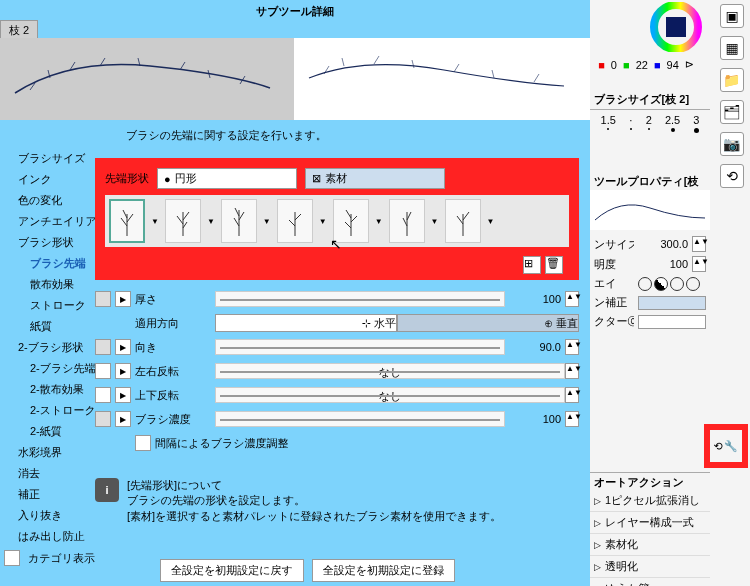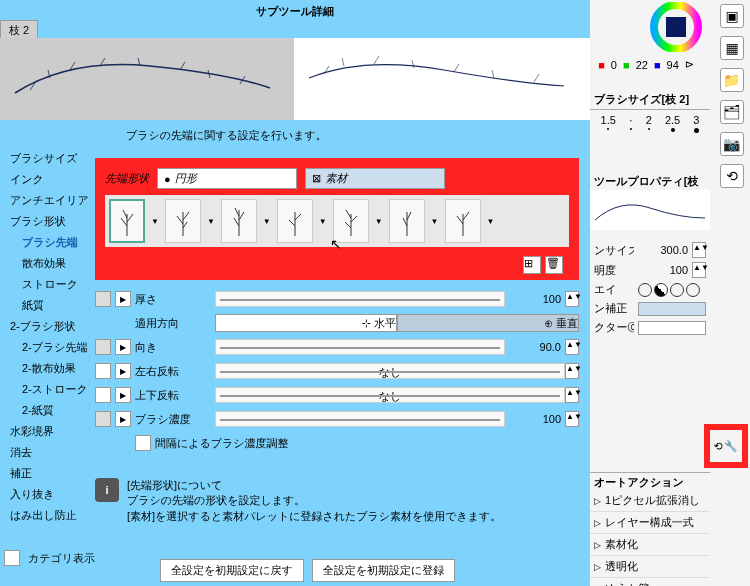--- a/index.html
+++ b/index.html
@@ -7,27 +7,27 @@
 .main { position: absolute; left: 0; top: 0; width: 590px; height: 586px; background: #7dd3fc; }
 .title { text-align: center; font-weight: bold; padding: 4px 0; }
 .close-x { position: absolute; left: 6px; top: 16px; font-size: 14px; }
 .tab { position: absolute; left: 0; top: 20px; background: #d0d0d0; border: 1px solid #999; padding: 2px 8px; }
 .preview { position: absolute; left: 0; top: 38px; width: 590px; height: 82px; display: flex; }
 .preview .left { width: 294px; background: #ccc; position: relative; }
 .preview .right { width: 296px; background: #fff; position: relative; }
 .branch-svg { position: absolute; top: 10px; left: 10px; width: 270px; height: 60px; }
 .desc { position: absolute; left: 126px; top: 128px; font-size: 11px; }
 .desc-red { color: #c00; }
-.sidebar { position: absolute; left: 8px; top: 148px; width: 90px; }
+.sidebar { position: absolute; left: 16px; top: 148px; width: 90px; }
 .sidebar div { padding: 3px 2px; cursor: pointer; }
 .sidebar .sub { padding-left: 14px; }
 .sidebar .active { color: #1a5fb4; font-weight: bold; font-family: Liberation Serif, serif; }
 .redbox { position: absolute; left: 95px; top: 158px; width: 484px; height: 122px; background: #ff2222; padding: 10px; }
 .tip-row { display: flex; gap: 8px; align-items: center; margin-bottom: 6px; }
-.tip-row span { color: #000; font-style: italic; }
+.tip-row span { color: #000; }
 .seg { background: #fff; border: 1px solid #999; padding: 2px 6px; display: flex; align-items: center; gap: 4px; }
 .seg.active { background: #cde; }
 .shapes { background: #e8e8e8; display: flex; align-items: center; padding: 4px; gap: 2px; overflow: hidden; }
 .shape { width: 36px; height: 44px; background: #f8f8f8; border: 1px solid #ccc; position: relative; }
 .shape.sel { border: 2px solid #5a9; }
 .tree { position: absolute; left: 50%; top: 50%; transform: translate(-50%, -50%); }
 .tri { font-size: 8px; margin: 0 4px; }
 .params { position: absolute; left: 95px; top: 288px; width: 484px; }
 .param-row { display: flex; align-items: center; height: 22px; margin-bottom: 2px; }
 .chk { width: 16px; height: 16px; border: 1px solid #999; background: #fff; margin-right: 4px; }
@@ -92,20 +92,21 @@
   </div>
 
   <div class="desc">
     <span>ブラシの先端に関する設定を行います。</span><br>
     <span class="desc-red"></span>
   </div>
 
   <div class="sidebar">
   <div class="">ブラシサイズ</div>
       <div class="">インク</div>
+      <div class="">色の変化</div>
       <div class="">アンチエイリア</div>
       <div class="">ブラシ形状</div>
       <div class="sub active">ブラシ先端</div>
       <div class="sub ">散布効果</div>
       <div class="sub ">ストローク</div>
       <div class="sub ">紙質</div>
       <div class="">2-ブラシ形状</div>
       <div class="sub ">2-ブラシ先端</div>
       <div class="sub ">2-散布効果</div>
       <div class="sub ">2-ストローク</div>
@@ -297,21 +298,21 @@
       </div>
   </div>
 
   <div class="tool-prop">ツールプロパティ[枝 2]</div>
   <div class="preview2">
     <svg width="120" height="40">
         <path d="M5 30 Q30 8 60 18 T115 28" stroke="#1a2a5a" fill="none"></path>
       </svg>
   </div>
 
-  <div style="position:absolute;left:0;top:240px;width:120px">
+  <div style="position:absolute;left:0;top:234px;width:120px">
     <div class="prop-row">
       <div class="lbl">ンサイズ</div>
       <div style="flex:1"></div>
       <div>300.0</div>
       <div class="spin">▲▼</div>
     </div>
     <div class="prop-row">
       <div class="lbl">明度</div>
       <div style="flex:1"></div>
       <div>100</div>

